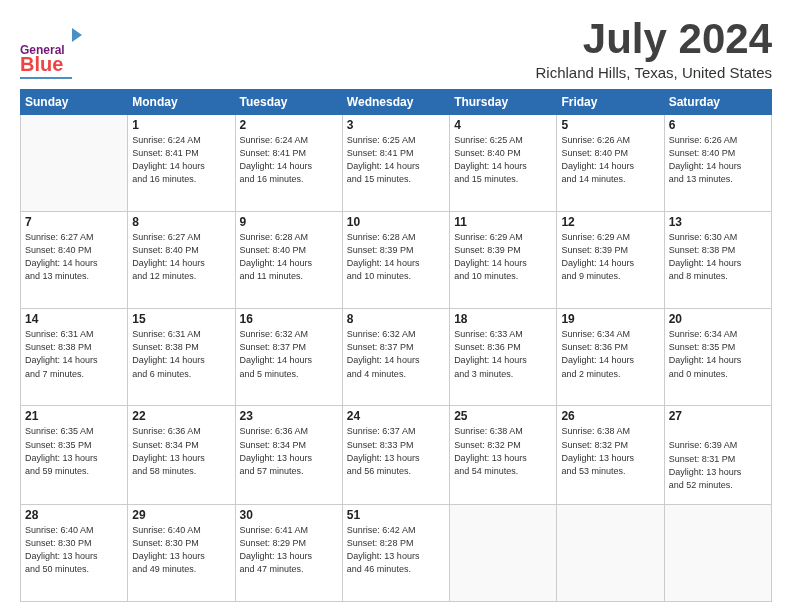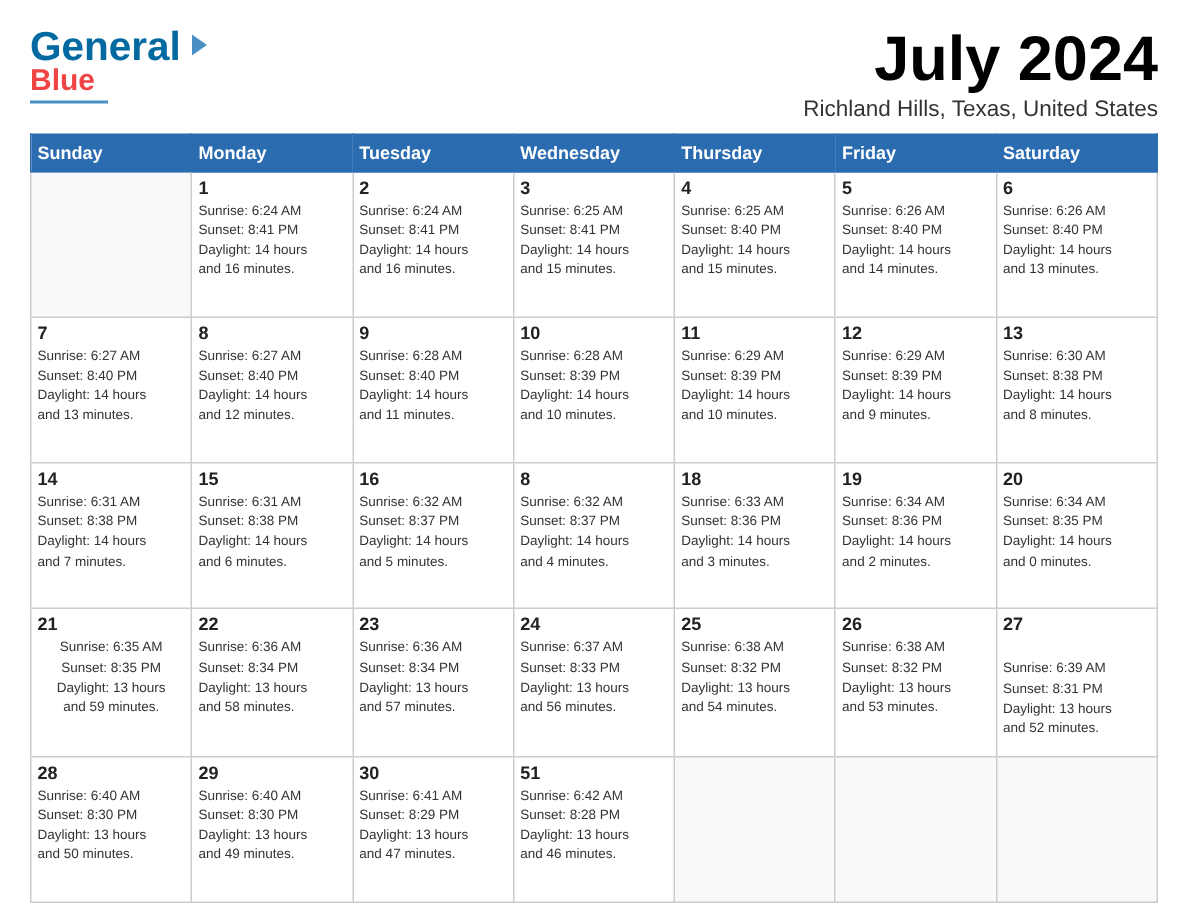--- a/index.html
+++ b/index.html
@@ -27,21 +27,21 @@
       display: flex;
       flex-direction: column;
       align-items: flex-start;
     }
     .title-area {
       text-align: right;
     }
     .month-title {
       font-size: 42px;
       font-weight: bold;
-      color: #000000;
+      color: #404040;
       line-height: 1.1;
     }
     .subtitle {
       font-size: 15px;
       color: #333;
       margin-top: 2px;
     }
     .calendar {
       flex: 1;
       border: 1px solid #ccc;
@@ -83,21 +83,21 @@
       background: #f9f9f9;
     }
   </style>
 </head>
 <body>
 
 <div class="page">
   <div class="header">
     <div class="logo">
       <div style="display:flex;align-items:center;">
-        <span style="font-size:27px;font-weight:bold;color:#0369a1;">General</span>
+        <span style="font-size:12px;font-weight:bold;color:#701a75;margin-top:27px;">General</span>
         <svg width="18" height="18" viewBox="0 0 18 18" style="margin-left:1px;margin-top:-4px;">
           <polygon points="6,2 16,9 6,16" fill="#4a90c4"></polygon>
         </svg>
       </div>
       <div style="display:flex;align-items:center;margin-top:-4px;">
         <span style="font-size:20px;font-weight:bold;color:#ef4444;">Blue</span>
       </div>
       <div style="width:52px;height:2px;background:#4a90c4;margin-top:1px;"></div>
     </div>
     <div class="title-area">
@@ -262,21 +262,21 @@
             <span class="day-num">20</span>
             <div class="day-info" style="white-space: pre-line;">Sunrise: 6:34 AM
 Sunset: 8:35 PM
 Daylight: 14 hours
 and 0 minutes.</div>
           </td>
         </tr>
         <tr>
           <td>
             <span class="day-num">21</span>
-            <div class="day-info" style="white-space: pre-line; text-align: center;">Sunrise: 6:35 AM
+            <div class="day-info" style="white-space: pre-line;">Sunrise: 6:35 AM
 Sunset: 8:35 PM
 Daylight: 13 hours
 and 59 minutes.</div>
           </td>
           <td>
             <span class="day-num">22</span>
             <div class="day-info" style="white-space: pre-line;">Sunrise: 6:36 AM
 Sunset: 8:34 PM
 Daylight: 13 hours
 and 58 minutes.</div>

